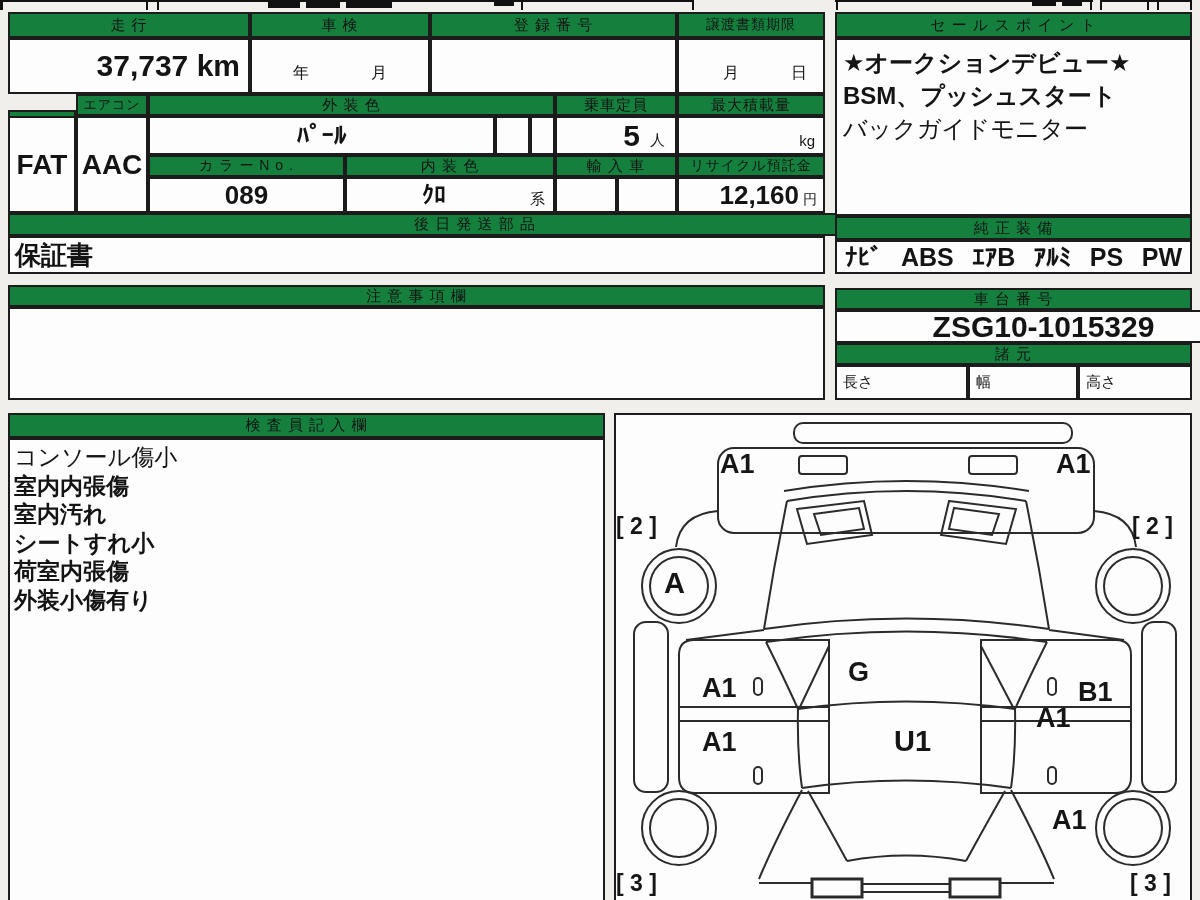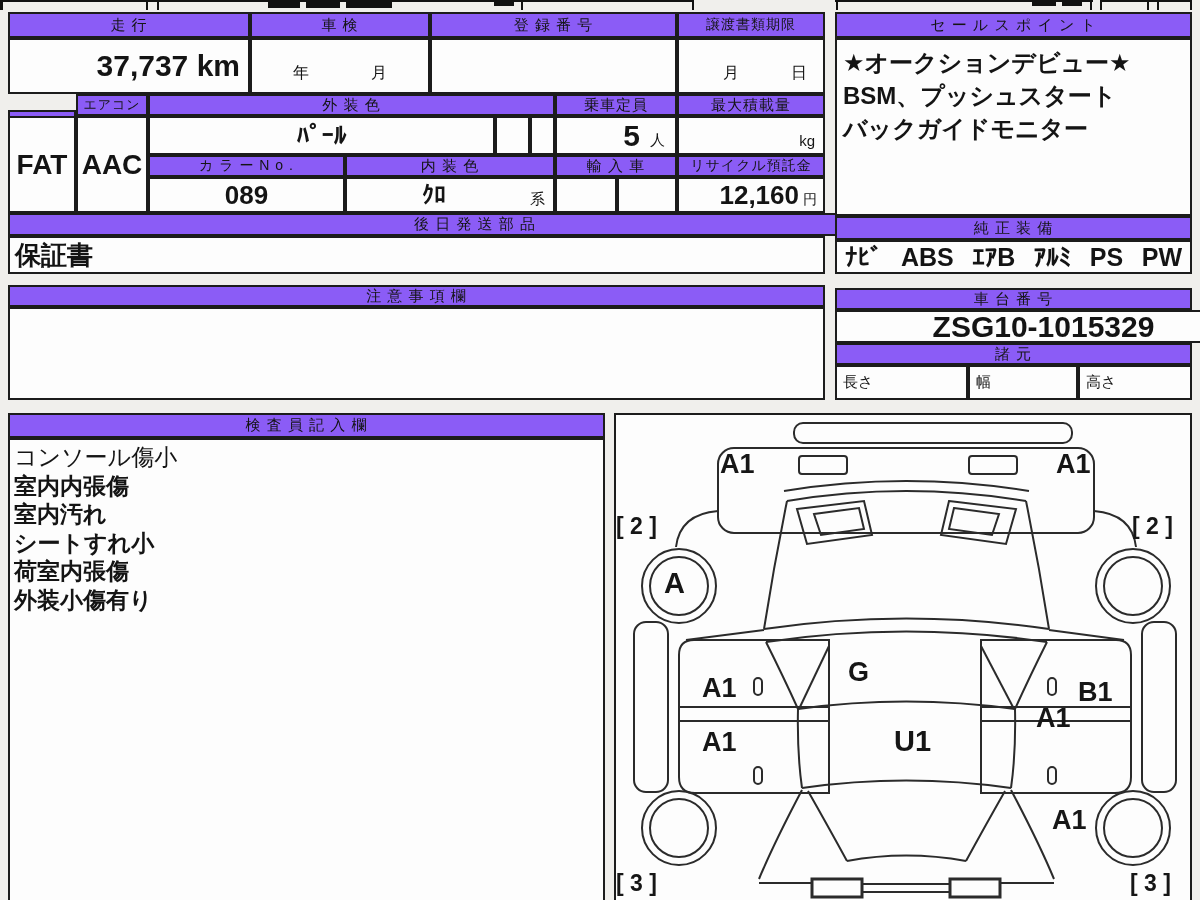--- a/index.html
+++ b/index.html
@@ -1,19 +1,19 @@
 <!DOCTYPE html>
 <html><head>
 <meta charset="utf-8">
 <style>
   html,body{margin:0;padding:0;}
   body{font-family:"Liberation Sans","DejaVu Sans",sans-serif;}
   #sheet{position:relative;width:1200px;height:900px;background:#f0efec;overflow:hidden;color:#141414;}
   .cell{position:absolute;box-sizing:border-box;border:2px solid #1c1c1c;background:#fdfdfd;}
-  .hdr{background:#8b5cf6;display:flex;align-items:center;justify-content:center;font-size:15px;letter-spacing:1px;font-weight:normal;}
+  .hdr{background:#15803d;display:flex;align-items:center;justify-content:center;font-size:15px;letter-spacing:1px;font-weight:normal;}
   .val{display:flex;align-items:center;font-weight:bold;}
   .center{justify-content:center;}
   .right{justify-content:flex-end;}
   .artifact{position:absolute;background:#111;}
   svg{position:absolute;left:0;top:0;}
   .dlabel{position:absolute;font-weight:bold;color:#161616;text-align:center;}
 </style>
 </head>
 <body>
 
@@ -95,21 +95,21 @@
     <span style="font-size:14px;font-weight:normal;padding-top:10px;">円</span>
   </div>
 
   <div class="cell hdr" style="left:8px;top:213px;width:934px;height:23px;">後 日 発 送 部 品</div>
   <div class="cell val" style="left:8px;top:236px;width:817px;height:38px;font-size:26px;padding-left:5px;">保証書</div>
 
   <div class="cell hdr" style="left:835px;top:12px;width:357px;height:26px;">セ ー ル ス ポ イ ン ト</div>
   <div class="cell" style="left:835px;top:38px;width:357px;height:178px;padding:6px 6px;">
     <div style="font-weight:bold;font-size:24px;line-height:33px;">★オークションデビュー★</div>
     <div style="font-weight:bold;font-size:24px;line-height:33px;">BSM、プッシュスタート</div>
-    <div style="font-weight:bold;font-size:24px;line-height:33px;">バックガイドモニター</div>
+    <div style="font-weight:normal;font-size:24px;line-height:33px;">バックガイドモニター</div>
   </div>
   <div class="cell hdr" style="left:835px;top:216px;width:357px;height:24px;">純 正 装 備</div>
   <div class="cell val" style="left:835px;top:240px;width:357px;height:34px;font-size:25px;justify-content:space-between;padding:0 8px;">
     <span>ﾅﾋﾞ</span>
     <span>ABS</span>
     <span>ｴｱB</span>
     <span>ｱﾙﾐ</span>
     <span>PS</span>
     <span>PW</span>
   </div>

